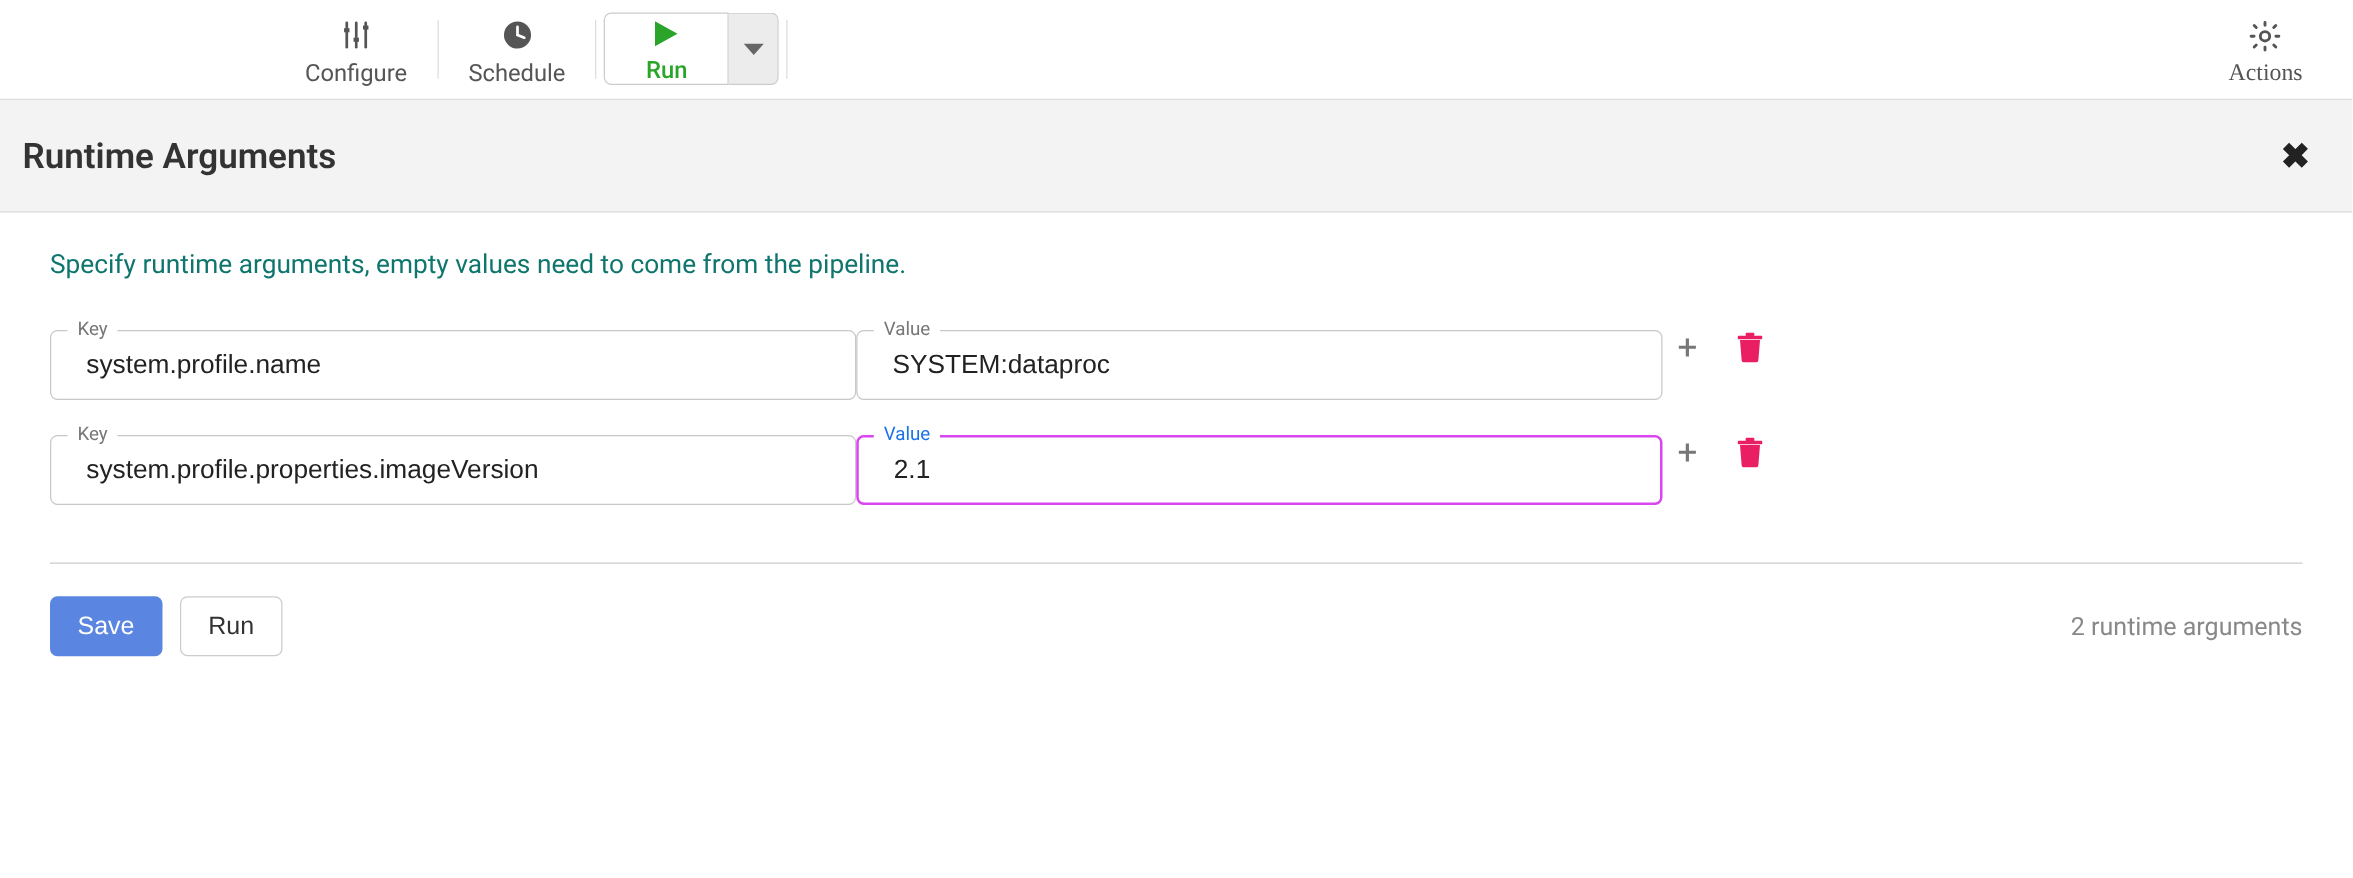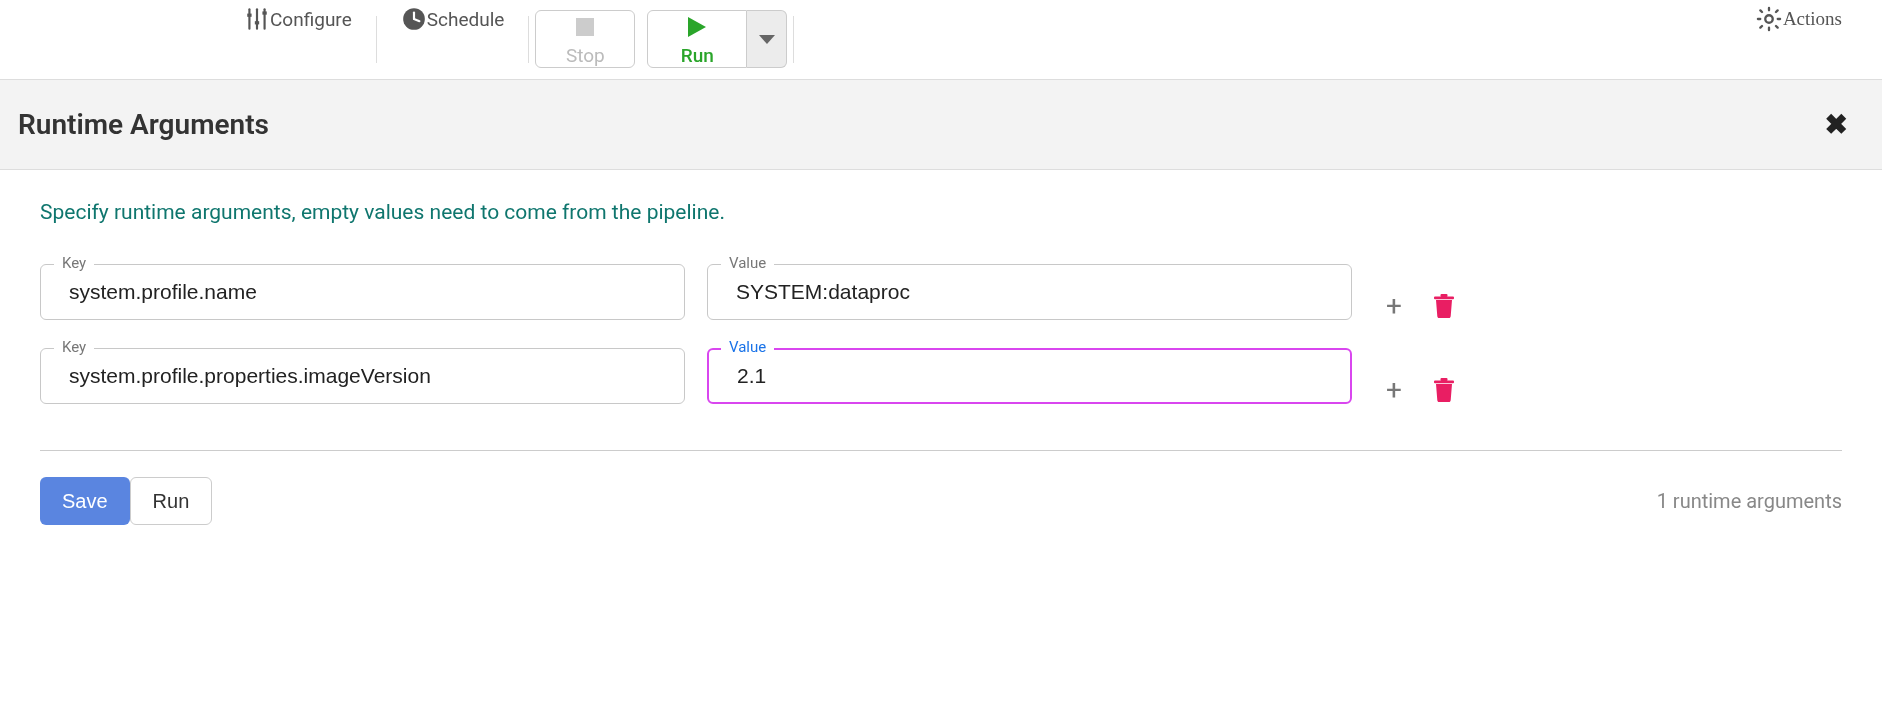--- a/index.html
+++ b/index.html
@@ -14,21 +14,22 @@
   
   .toolbar {
     display: flex;
     align-items: stretch;
     height: 80px;
     border-bottom: 1px solid #ddd;
     padding-left: 220px;
   }
   .tb-item {
     display: flex;
-    flex-direction: row;
+    flex-direction: column;
+    align-items: center;
     justify-content: center;
     padding: 4px 24px 0;
     min-width: 120px;
     position: relative;
     cursor: pointer;
   }
   .tb-item .label {
     font-size: 19px;
     color: #555;
     margin-top: 4px;
@@ -104,22 +105,21 @@
 
   
   .body {
     padding: 24px 40px;
   }
   .desc { font-size:21px; color:#0f766e; margin:6px 0 40px; }
 
   .args { border-bottom:1px solid #ccc; padding-bottom:18px; }
   .arg-row {
     display:flex;
-    align-items:flex-end;
-    gap:22px;
+    align-items:flex-start;
     margin-bottom:28px;
   }
   .field {
     position:relative;
     flex: 0 0 645px;
   }
   .field-input {
     width:100%;
     height:56px;
     border:1px solid #c8c8c8;
@@ -146,21 +146,21 @@
   .trash-btn { cursor:pointer; display:flex; align-items:center; }
   .trash-btn svg { width:20px; height:24px; }
 
   
   .footer {
     display:flex;
     align-items:center;
     justify-content:space-between;
     margin-top:26px;
   }
-  .footer-left { display:flex; }
+  .footer-left { display:flex; gap:14px;}
   .btn {
     height:48px; padding:0 22px; border-radius:6px; font-size:20px;
     display:flex; align-items:center; justify-content:center; cursor:pointer;
   }
   .btn-primary { background:#5a85e0; color:#fff; border:none;}
   .btn-secondary { background:#fff; color:#333; border:1px solid #ccc;}
   .count-text { font-size:20px; color:#888; }
 
   
   svg { display:block; }
@@ -192,26 +192,20 @@
         <circle cx="12" cy="12" r="10" fill="#555"></circle>
         <line x1="12" y1="12" x2="12" y2="6" stroke="#fff" stroke-width="2" stroke-linecap="round"></line>
         <line x1="12" y1="12" x2="17" y2="14" stroke="#fff" stroke-width="2" stroke-linecap="round"></line>
       </svg>
     </span>
     <span class="label">Schedule</span>
   </div>
 
   <div class="tb-divider"></div>
 
-  <div class="stop-btn">
-    <span class="tb-icon">
-        <span class="stop-square"></span>
-      </span>
-    <span class="label">Stop</span>
-  </div>
 
   <div class="run-group">
     <div class="run-main">
       <span class="tb-icon">
           <span class="play-triangle"></span>
         </span>
       <span class="label">Run</span>
     </div>
     <div class="run-caret">
       <span class="caret-down"></span>
@@ -272,15 +266,15 @@
           </span>
         </div>
       </div>
     </div>
 
   <div class="footer">
     <div class="footer-left">
       <button class="btn btn-primary">Save</button>
       <button class="btn btn-secondary">Run</button>
     </div>
-    <span class="count-text">1 runtime arguments</span>
+    <span class="count-text">2 runtime arguments</span>
   </div>
 </div>
 
 </body></html>

